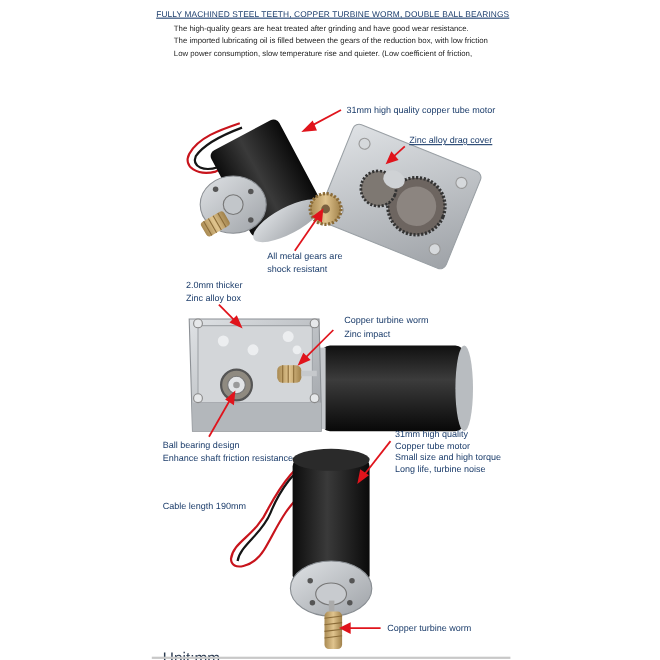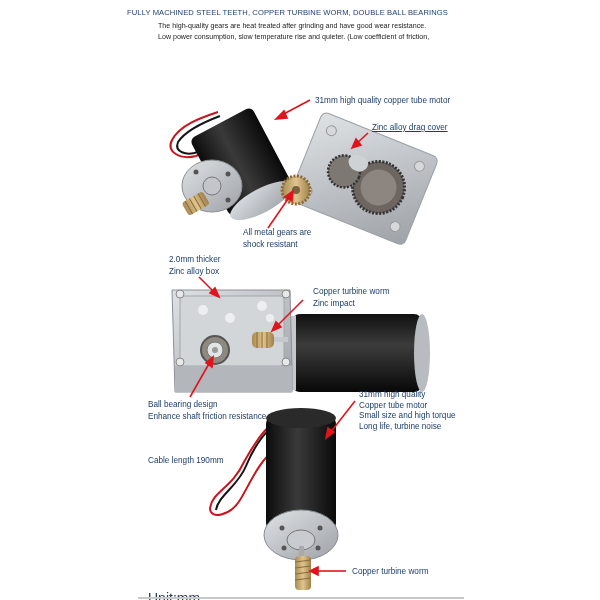--- a/index.html
+++ b/index.html
@@ -1,30 +1,31 @@
 <!DOCTYPE html>
 <html><head>
   <meta charset="utf-8">
   <style>
     html, body { margin:0; padding:0; background:#ffffff; }
     body { width:600px; height:600px; position:relative; overflow:hidden; font-family:"Liberation Sans", sans-serif; }
     .abs { position:absolute; }
-    .title { left:127px; top:8px; font-size:7.6px; color:#1e3f6e; letter-spacing:0.1px; white-space:nowrap; }
+    .title { left:142px; top:8px; font-size:7.6px; color:#1e3f6e; letter-spacing:0.1px; white-space:nowrap;text-decoration:underline; }
     .body-lines { left:158px; top:21px; font-size:7.1px; color:#222; line-height:11.3px; white-space:nowrap; }
     .label { font-size:8.2px; color:#1c3d6b; line-height:12px; white-space:nowrap; }
     .unit { left:148px; top:566px; font-size:14px; color:#2a3a50;margin-top:24px; }
     .bottom-rule { left:138px; top:597px; width:326px; height:2px; background:#c8c8c8; }
     svg { position:absolute; left:0; top:0; }
   </style>
 </head>
 <body>
 
 <div class="abs title">FULLY MACHINED STEEL TEETH, COPPER TURBINE WORM, DOUBLE BALL BEARINGS</div>
 <div class="abs body-lines">
   <div>The high-quality gears are heat treated after grinding and have good wear resistance.</div>
+  <div>The imported lubricating oil is filled between the gears of the reduction box, with low friction</div>
   <div>Low power consumption, slow temperature rise and quieter. (Low coefficient of friction,</div>
 </div>
 
 <svg width="600" height="600" viewBox="0 0 600 600">
   <defs>
     <linearGradient id="blk" x1="0" y1="0" x2="1" y2="0">
       <stop offset="0" stop-color="#0c0c0c"></stop>
         <stop offset="0.45" stop-color="#3a3a3a"></stop>
         <stop offset="1" stop-color="#0a0a0a"></stop>
     </linearGradient>

